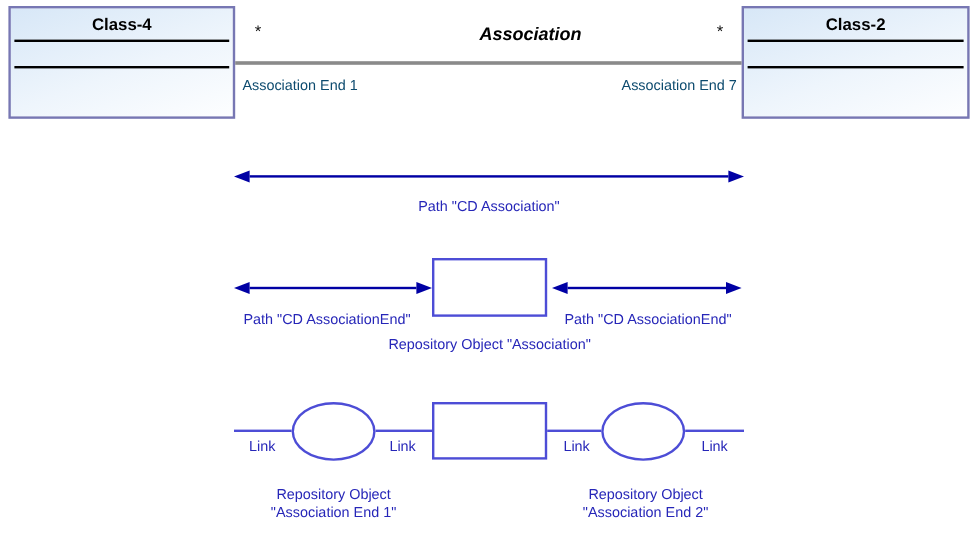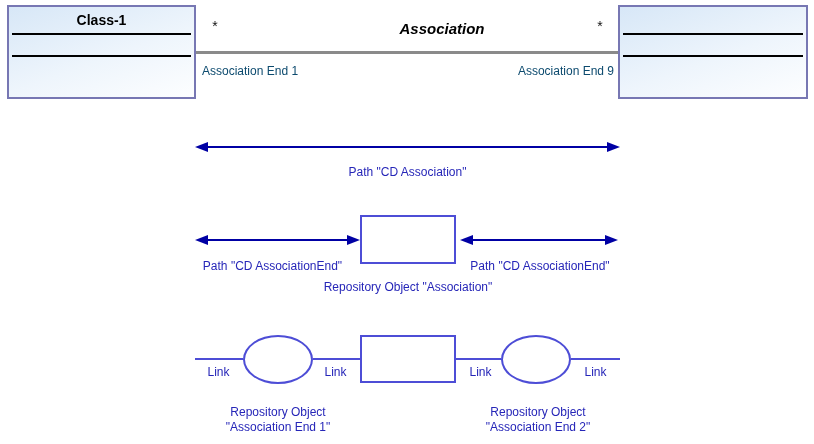--- a/index.html
+++ b/index.html
@@ -42,36 +42,37 @@
   .blue-seg{position:absolute;height:2px;background:#4d4dd6;}
   .blue-label{position:absolute;font-size:12px;color:#2626b8;text-align:center;}
   .caption{position:absolute;font-size:12px;color:#2626b8;text-align:center;line-height:15px;width:180px;}
 </style>
 </head>
 <body>
 
 <div id="stage">
 
   <div class="class-box" style="left:7px;">
-    <div class="class-title">Class-1</div>
+    <div class="class-title">Class-4</div>
     <div class="class-line l1"></div>
     <div class="class-line l2"></div>
   </div>
 
   <div class="class-box" style="left:618px;width:190px;">
+    <div class="class-title">Class-2</div>
     <div class="class-line l1"></div>
     <div class="class-line l2"></div>
   </div>
 
   <div class="assoc-line"></div>
   <div class="mult" style="left:205px;">*</div>
   <div class="mult" style="left:590px;">*</div>
   <div class="assoc-title">Association</div>
   <div class="end-label" style="left:202px;">Association End 1</div>
-  <div class="end-label" style="right:200px;">Association End 9</div>
+  <div class="end-label" style="right:200px;">Association End 7</div>
 
   <div class="head left abs" style="left:195px;top:142px;"></div>
   <div class="shaft" style="left:208px;top:146px;width:399px;"></div>
   <div class="head right abs" style="left:607px;top:142px;"></div>
   <div class="blue-label" style="left:195px;top:165px;width:425px;">Path "CD Association"</div>
 
   <div class="head left abs" style="left:195px;top:235px;"></div>
   <div class="shaft" style="left:208px;top:239px;width:139px;"></div>
   <div class="head right abs" style="left:347px;top:235px;"></div>
 

